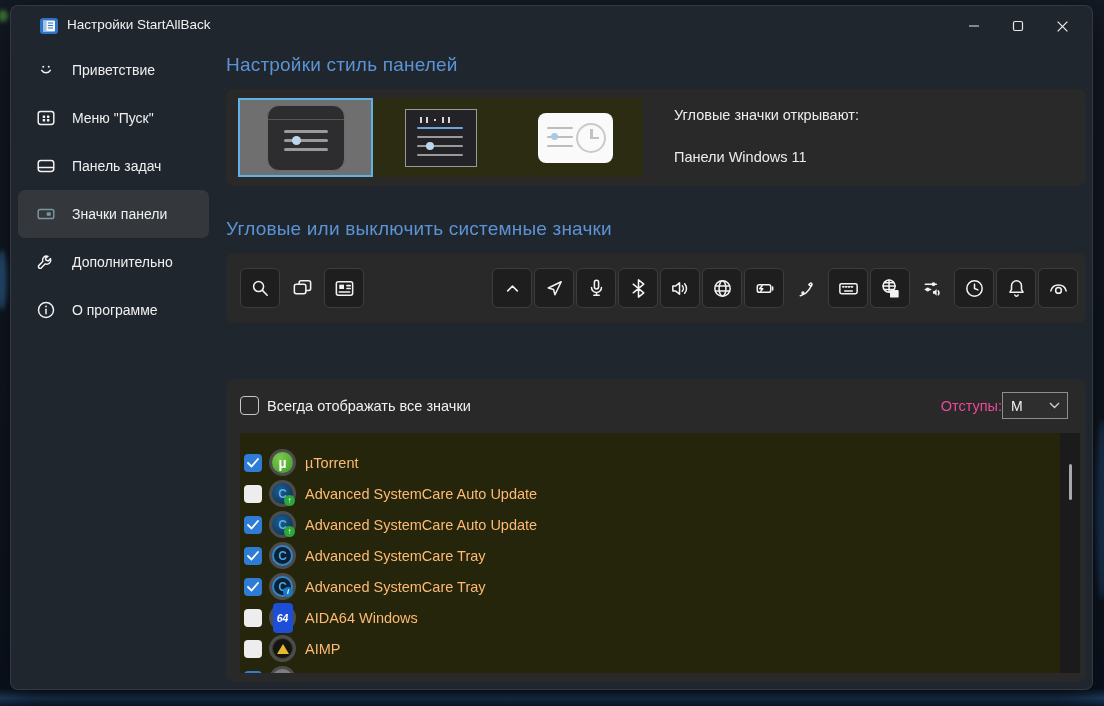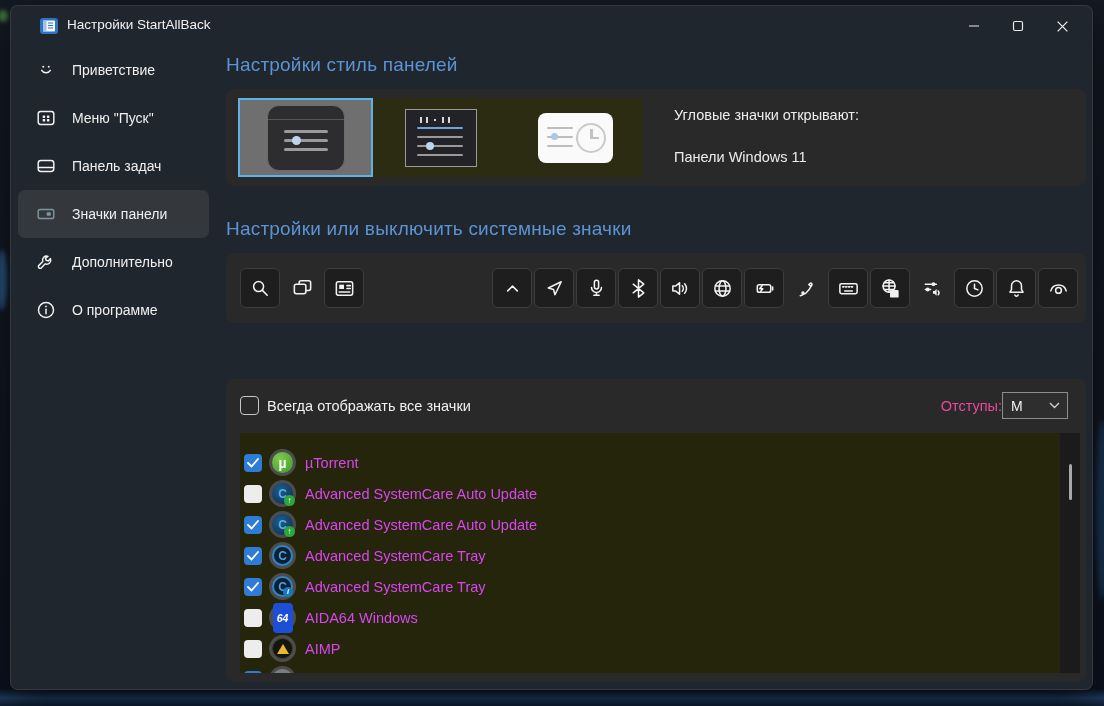--- a/index.html
+++ b/index.html
@@ -73,21 +73,21 @@
   .list{position:absolute;left:14px;top:54px;width:840px;height:240px;background:#25250b;overflow:hidden;}
   .sb-track{position:absolute;right:0;top:0;width:20px;height:240px;background:#1b1b1b;}
   .sb-thumb{position:absolute;right:8px;top:31px;width:3.5px;height:36px;background:#a8a8a8;border-radius:2px;}
   .rows{position:absolute;left:4px;top:14px;right:24px;}
   .row{height:31px;display:flex;align-items:center;}
   .lcb{width:18px;height:18px;border-radius:4px;background:#ededed;display:flex;align-items:center;justify-content:center;flex:0 0 auto;}
   .lcb svg{visibility:hidden;}
   .lcb.on{background:#2f7cd6;}
   .lcb.on svg{visibility:visible;}
   .plate{width:27px;height:27px;border-radius:50%;background:#4c4c4c;margin-left:7px;display:flex;align-items:center;justify-content:center;flex:0 0 auto;position:relative;}
-  .app-label{margin-left:9px;font-size:14.5px;color:#d946ef;}
+  .app-label{margin-left:9px;font-size:14.5px;color:#fdba74;}
   .ai{width:21px;height:21px;border-radius:50%;display:flex;align-items:center;justify-content:center;font-weight:bold;position:relative;box-sizing:border-box;}
   .ai-ut{background:radial-gradient(circle at 35% 30%,#7dc94e,#3f9a2a);color:#fff;font-size:14px;}
   .ai-ascu{background:radial-gradient(circle at 40% 35%,#1c5d8f,#0d2c4a);color:#58b1e8;font-size:12px;}
   .badge{position:absolute;right:-2px;bottom:-2px;width:11px;height:11px;border-radius:50%;background:#2ea63c;color:#fff;font-size:8px;line-height:11px;text-align:center;font-weight:bold;}
   .ai-asct{background:#0c1f33;border:2px solid #2c86c8;color:#4aa3e0;font-size:12px;}
   .badge-i{position:absolute;right:-2px;bottom:-2px;width:10px;height:10px;border-radius:50%;background:#1779c4;color:#fff;font-size:7.5px;line-height:10px;text-align:center;font-style:italic;font-weight:bold;}
   .ai-aida{width:20px;height:30px;border-radius:4px;background:#1d4ed8;color:#fff;font-size:10.5px;font-style:italic;}
   .ai-aimp{background:#15150f;border:1.5px solid #3a3a2a;}
   .ai-aimp .tri{width:0;height:0;border-left:6px solid transparent;border-right:6px solid transparent;border-bottom:10px solid #e8b92e;}
   .ai-gen{background:#7d7d7d;}
@@ -214,21 +214,21 @@
             <div class="m3line" style="left:9px;top:32px;width:26px;"></div>
             <div class="mdot" style="left:13px;top:20px;width:7px;height:7px;background:#a9c8e8;"></div>
             <div class="m3clock"></div>
           </div>
         </div>
       </div>
       <div class="corner-label">Угловые значки открывают:</div>
       <div class="corner-value">Панели Windows 11</div>
     </div>
 
-    <div class="heading" style="top:172px;">Настройки или выключить системные значки</div>
+    <div class="heading" style="top:172px;">Угловые или выключить системные значки</div>
 
     <div class="card card-icons">
       <div class="ibtn on" style="left:14px;">
         <svg class="ic" viewBox="0 0 24 24">
             <circle cx="10" cy="10" r="5.2"></circle>
             <path d="M14 14l5 5"></path>
           </svg>
       </div>
       <div class="ibtn" style="left:56px;">
         <svg class="ic" viewBox="0 0 24 24">

